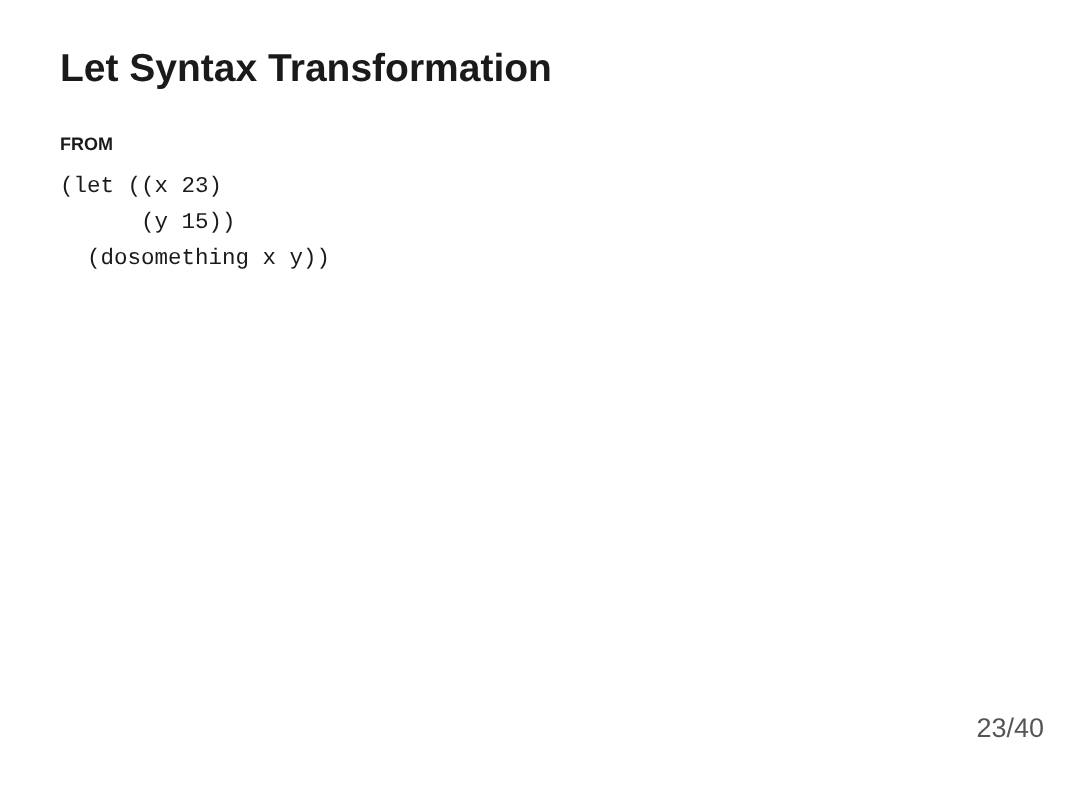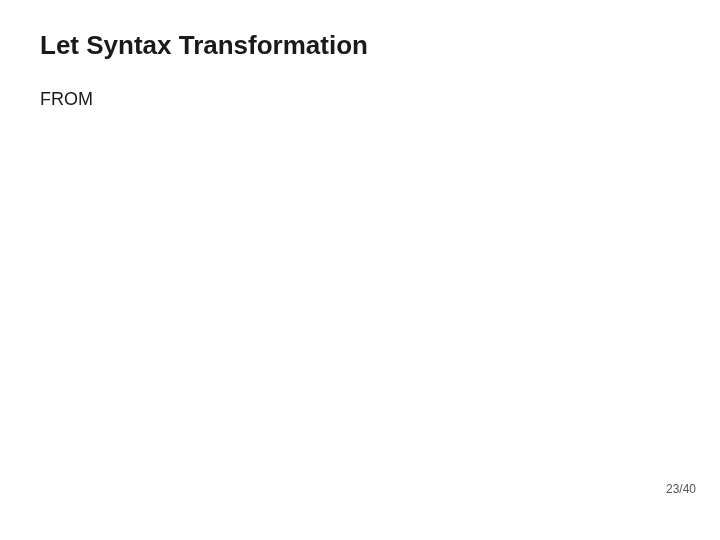--- a/index.html
+++ b/index.html
@@ -27,22 +27,22 @@
 
     .slide-title {
       font-size: 26px;
       font-weight: bold;
       color: #1a1a1a;
       margin-bottom: 28px;
       font-family: Arial, Helvetica, sans-serif;
     }
 
     .section-label {
-      font-size: 18px;
-      font-weight: normal;
+      font-size: 12px;
+      font-weight: bold;
       color: #1a1a1a;
       margin-bottom: 10px;
       font-family: Arial, Helvetica, sans-serif;
     }
 
     .code-block {
       font-family: 'Courier New', Courier, monospace;
       font-size: 15px;
       color: #1a1a1a;
       line-height: 1.6;
@@ -51,32 +51,35 @@
     }
 
     .section-group {
       margin-bottom: 20px;
     }
 
     .page-number {
       position: absolute;
       bottom: 16px;
       right: 24px;
-      font-size: 12px;
+      font-size: 18px;
       color: #555555;
       font-family: Arial, Helvetica, sans-serif;
     }
   </style>
 </head>
 <body>
 
 <div class="slide-container">
 
   <div class="slide-title">Let Syntax Transformation</div>
 
   <div class="section-group">
     <div class="section-label">FROM</div>
+    <div class="code-block">(let ((x 23)
+      (y 15))
+  (dosomething x y))</div>
   </div>
 
 
   <div class="page-number">23/40</div>
 
 </div>
 
 </body></html>

